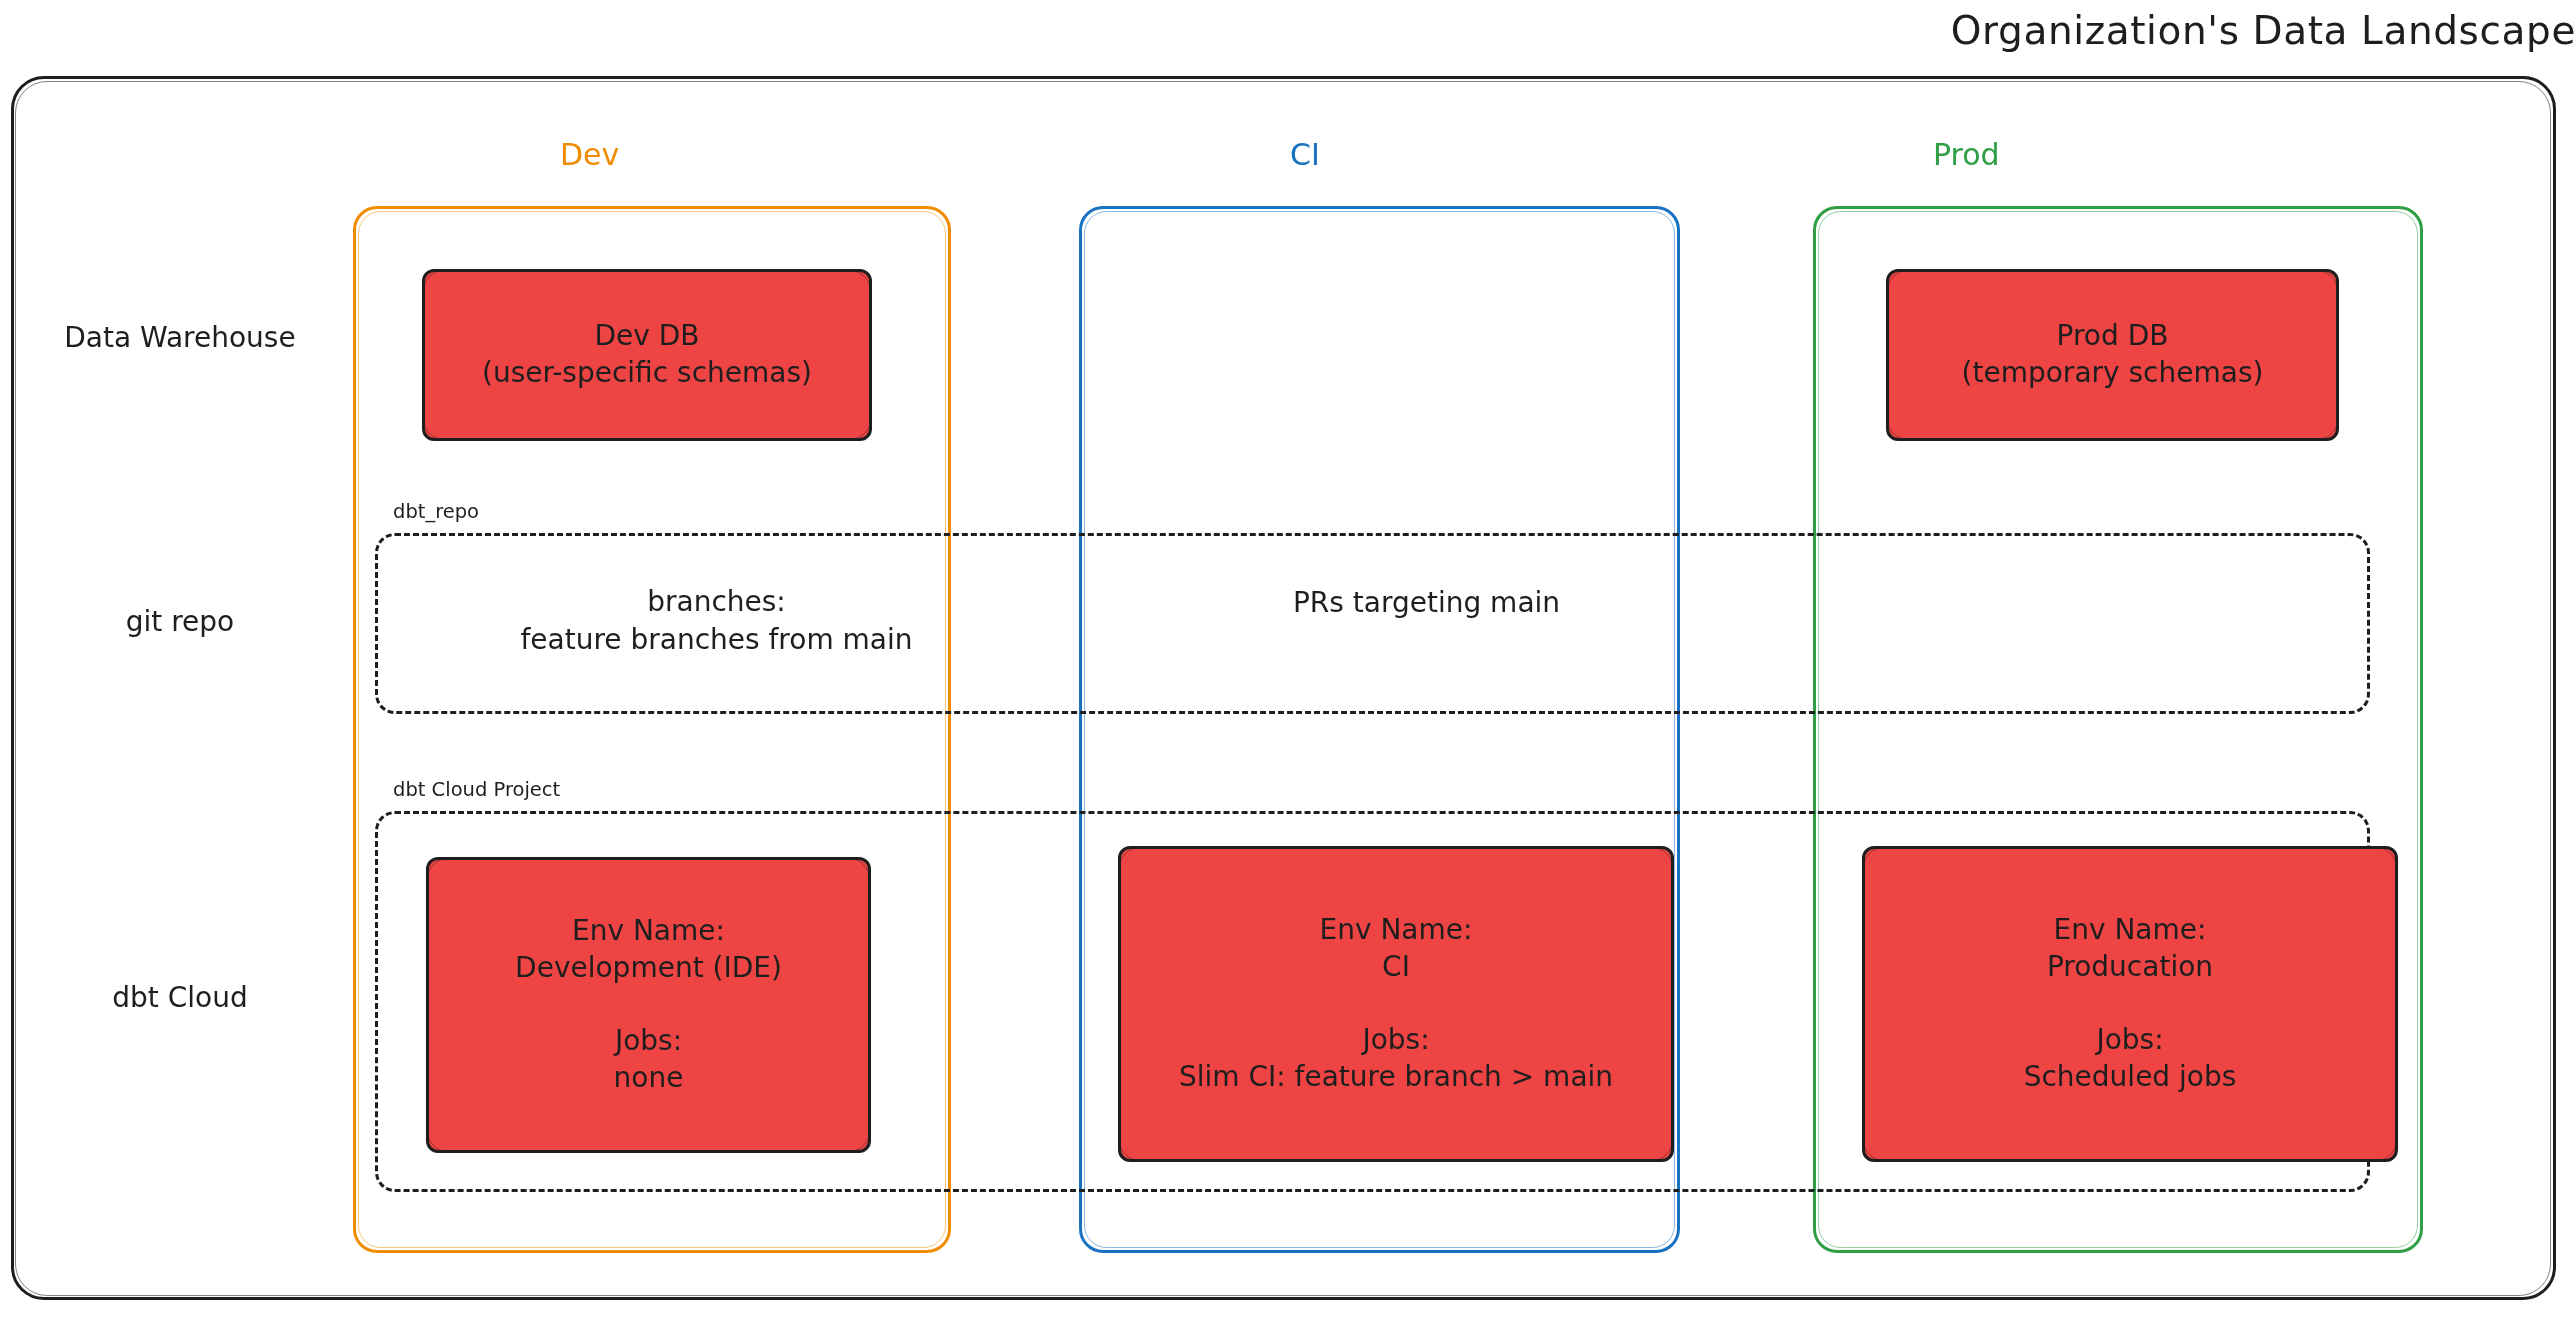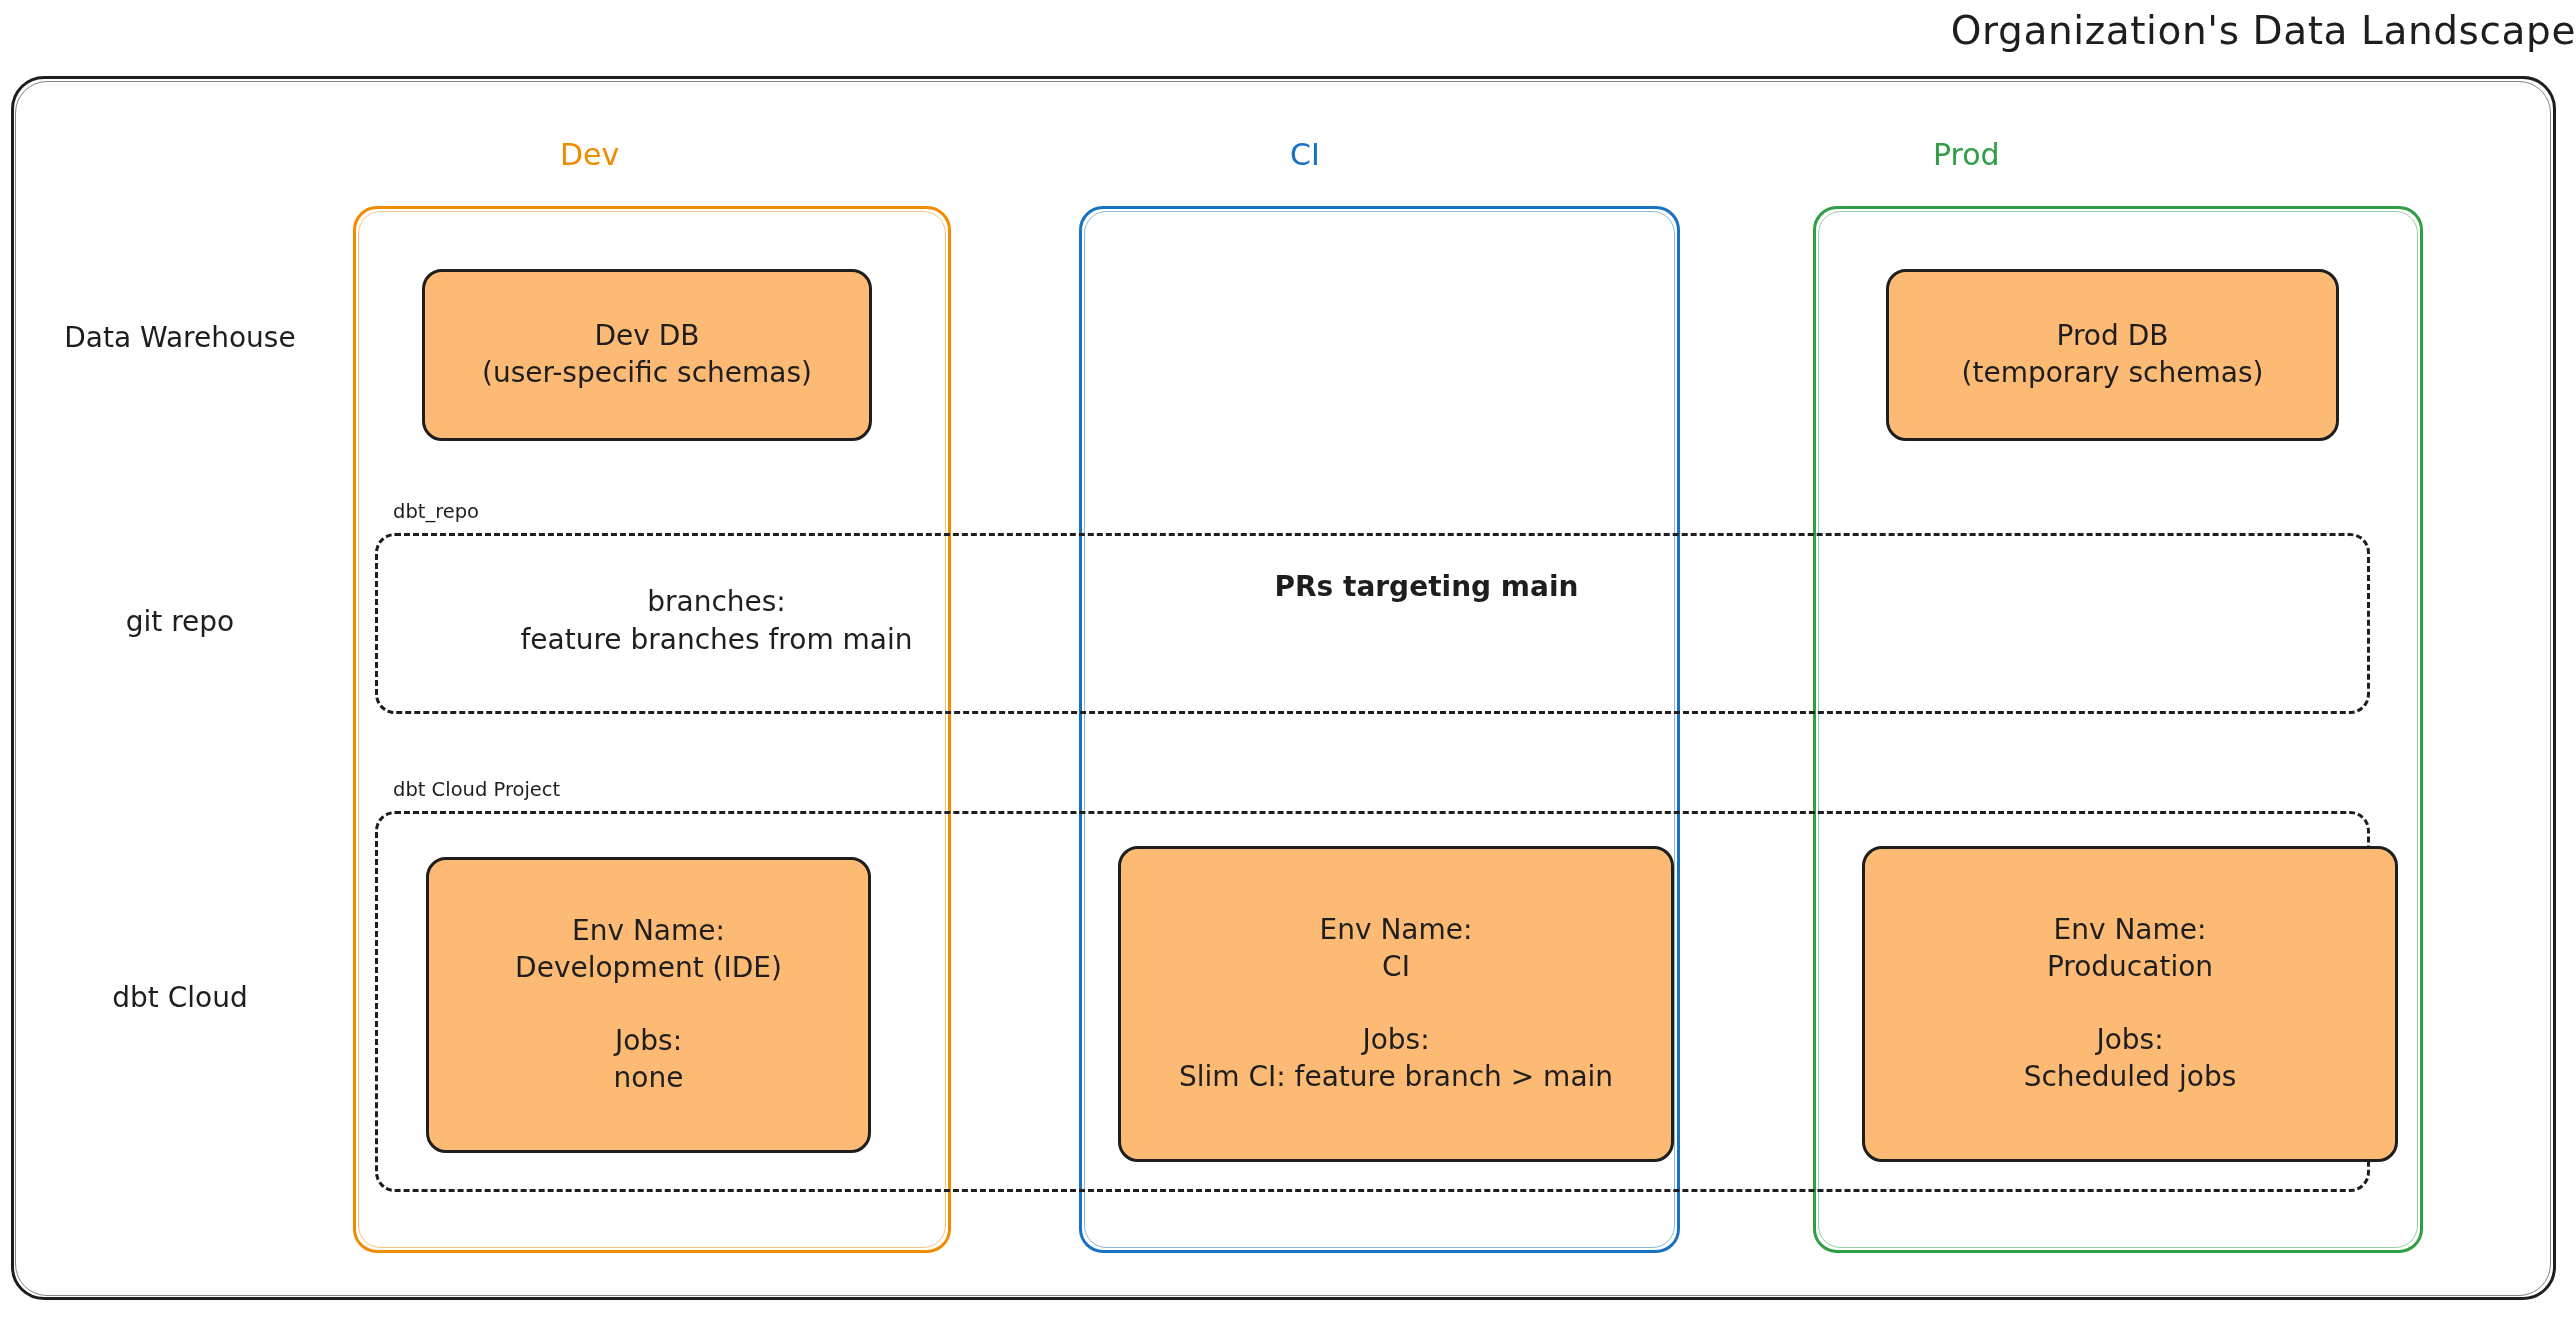--- a/index.html
+++ b/index.html
@@ -124,23 +124,23 @@
     white-space: nowrap;
     font-family: "DejaVu Sans", sans-serif;
   }
   #group-label-git-repo  { left: 393px; top: 500px; }
   #group-label-dbt-cloud { left: 393px; top: 778px; }
 
   
   .hand-box {
     position: absolute;
     border: 3.6px solid #1e1e1e;
-    border-radius: 20px;
-    box-sizing: border-box;
-    background: #fdba74;
+    border-radius: 12px;
+    box-sizing: border-box;
+    background: #ef4444;
     display: flex;
     align-items: center;
     justify-content: center;
   }
   .hand-box::before {
     content: "";
     position: absolute;
     left: -2.4px; top: -1.8px; right: -1.8px; bottom: -2.4px;
     border: 1.8px solid #1e1e1e;
     border-radius: 21px;
@@ -167,21 +167,21 @@
     position: absolute;
     top: 583px;
     text-align: center;
     font-size: 28px;
     line-height: 1.36;
     color: #1e1e1e;
     font-family: "DejaVu Sans", sans-serif;
     white-space: pre-line;
   }
   #git-cell-dev  { left: 382px;  width: 669px; top: 583px; }
-  #git-cell-ci   { left: 1113px; width: 627px; top: 568px; font-weight: bold; }
+  #git-cell-ci   { left: 1113px; width: 627px; top: 584px; }
   #git-cell-prod { left: 1835px; width: 598px; top: 604px; }
 
   
   #dbt-box-dev  { left: 426px;  top: 857px; width: 445px; height: 296px; }
   #dbt-box-ci   { left: 1118px; top: 846px; width: 556px; height: 316px; }
   #dbt-box-prod { left: 1862px; top: 846px; width: 536px; height: 316px; }
 </style>
 </head>
 <body>
 

